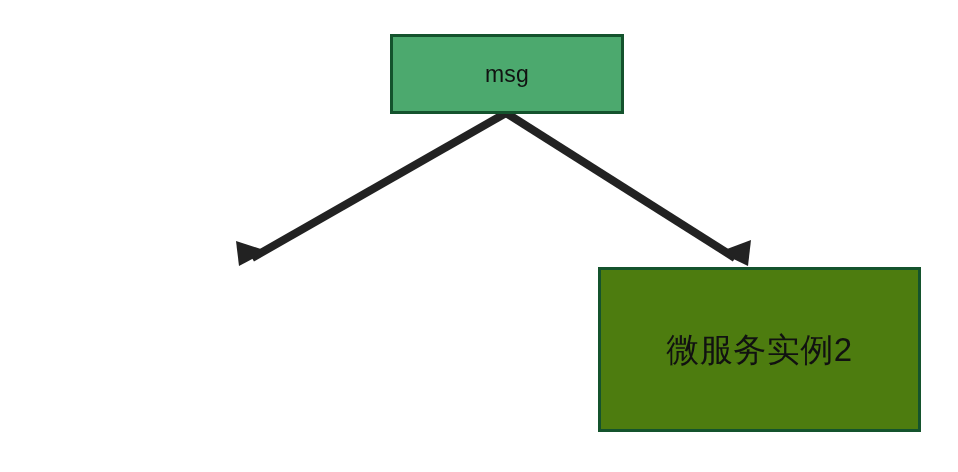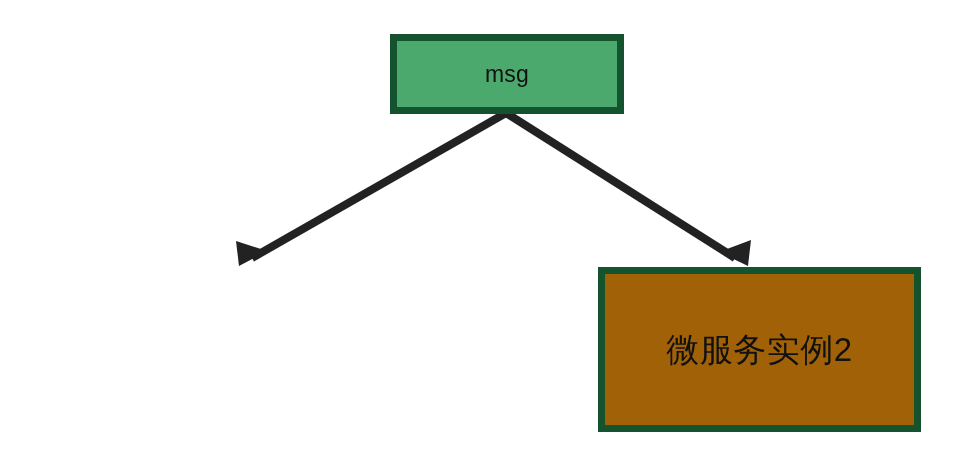--- a/index.html
+++ b/index.html
@@ -24,21 +24,21 @@
     width: 958px;
     height: 472px;
     pointer-events: none;
   }
   .node {
     position: absolute;
     box-sizing: border-box;
     display: flex;
     align-items: center;
     justify-content: center;
-    border: 7px solid #14532d;
+    border: 3px solid #14532d;
     color: #111111;
     text-align: center;
     line-height: 1.15;
     user-select: none;
   }
   .node-label {
     display: block;
     white-space: nowrap;
   }
   
@@ -59,21 +59,21 @@
     top: 267px;
     width: 321px;
     height: 165px;
     background: #FCC800;
   }
   #node-instance-2 {
     left: 598px;
     top: 267px;
     width: 323px;
     height: 165px;
-    background: #a16207;
+    background: #4d7c0f;
   }
   #node-instance-1 .node-label,
   #node-instance-2 .node-label {
     font-size: 33px;
     font-weight: 400;
     letter-spacing: 0.5px;
   }
 </style>
 </head>
 <body>

